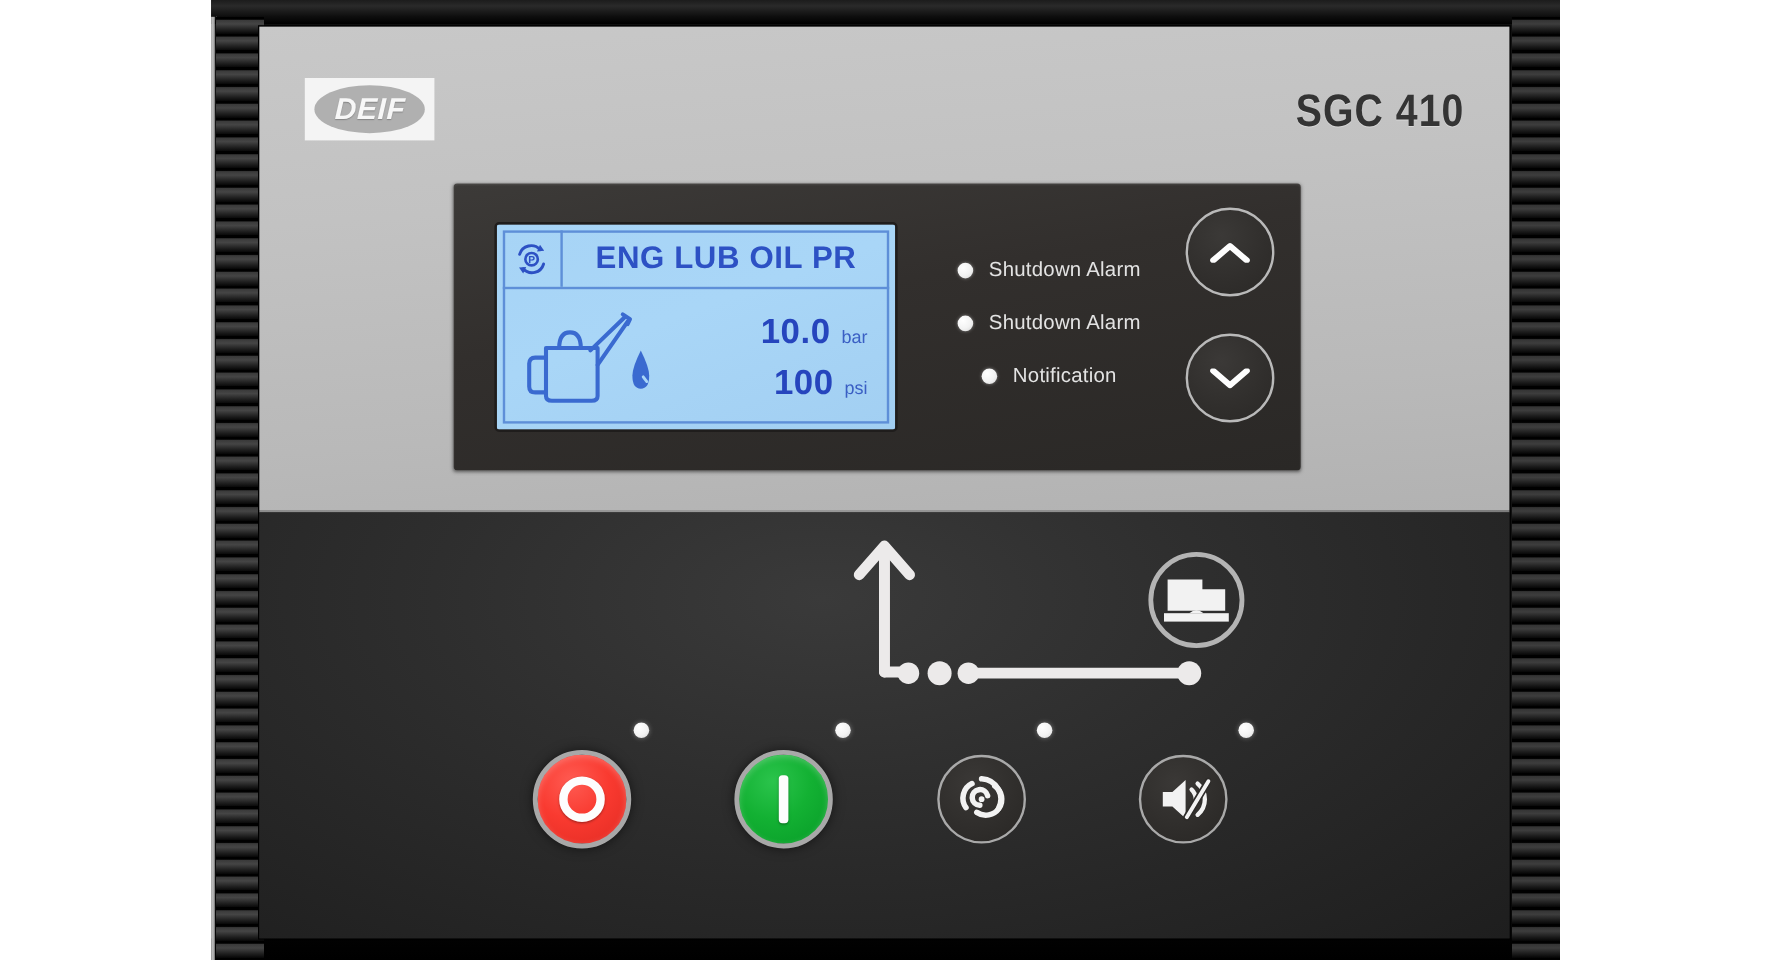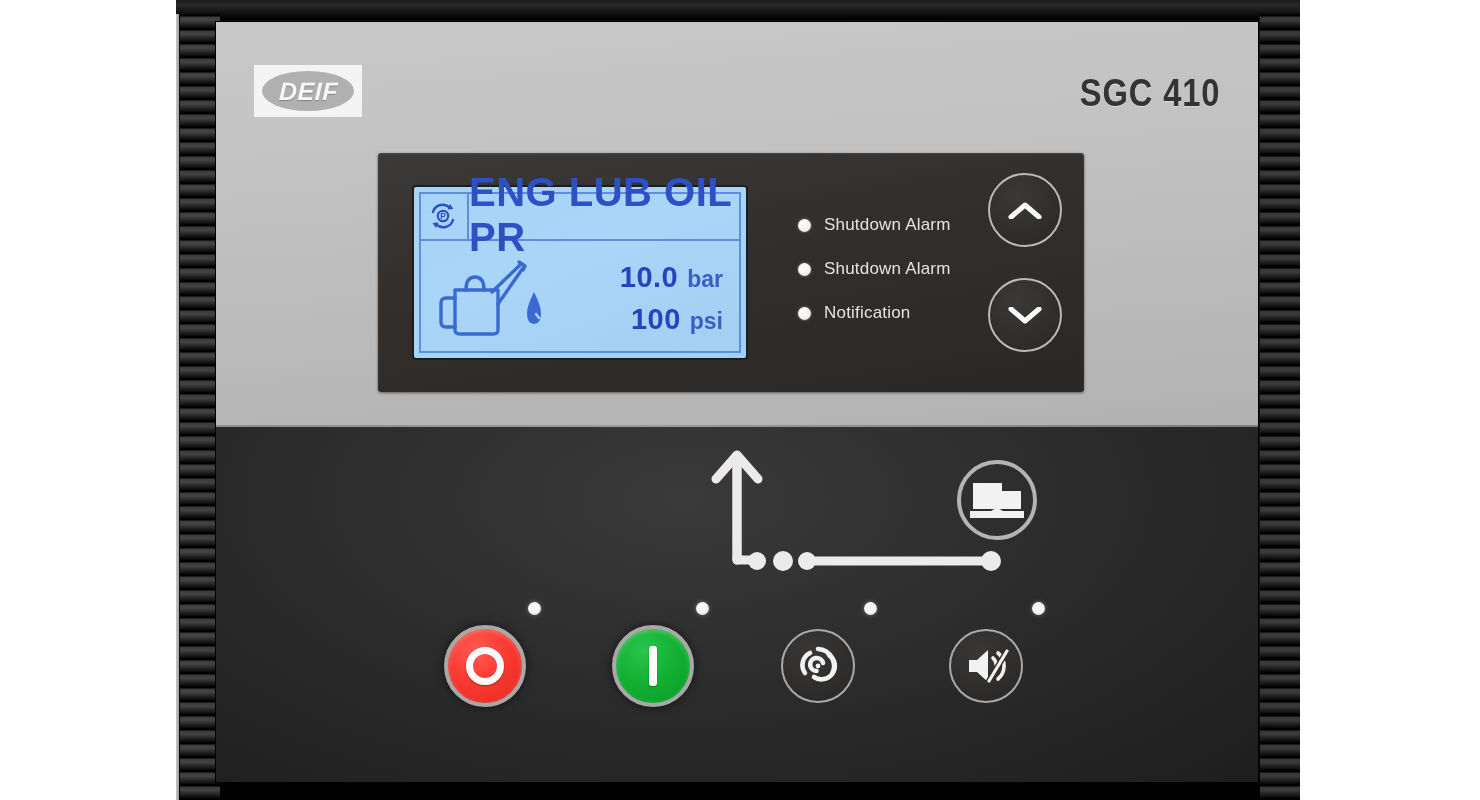--- a/index.html
+++ b/index.html
@@ -142,48 +142,48 @@
   }
   .lcd-header-icon {
     width:50px; flex:0 0 50px;
     border-right:2px solid #5e8fd8;
     display:flex; align-items:center; justify-content:center;
   }
   .lcd-title {
     flex:1;
     display:flex; align-items:center; justify-content:center;
     font-family:"Liberation Sans", sans-serif;
-    font-weight:700; font-size:40px; letter-spacing:.5px;
+    font-weight:700; font-size:26px; letter-spacing:.5px;
     color:#2d51c4;
     padding-bottom:2px;
   }
   .lcd-body {
     position:absolute; left:0; top:51px; right:0; bottom:0;
     display:flex; align-items:center;
   }
   .lcd-pic { width:142px; flex:0 0 142px; display:flex; align-items:center; justify-content:center; padding-left:8px;}
   .lcd-readouts {
     flex:1; display:flex; flex-direction:column;
     justify-content:center; align-items:flex-end;
     padding-right:18px; gap:9px;
   }
   .readout { display:flex; align-items:baseline; gap:9px; }
   .readout .val {
     font-family:"Liberation Sans", sans-serif;
     font-weight:700; font-size:29px; color:#2645bd; letter-spacing:.5px;
   }
   .readout .unit {
     font-family:"Liberation Sans", sans-serif;
-    font-weight:700; font-size:23px; color:#3a5fc4;
+    font-weight:400; font-size:15px; color:#3a5fc4;
   }
 
   
   .alarm-list {
     position:absolute; left:420px; top:62px;
-    display:flex; flex-direction:column; gap:24px;
+    display:flex; flex-direction:column; gap:24px;align-items:center;
   }
   .alarm-row { display:flex; align-items:center; gap:13px; }
   .alarm-led {
     width:13px; height:13px; border-radius:50%;
     background: radial-gradient(circle at 35% 32%, #ffffff 0%, #f2f2f2 55%, #d6d6d6 100%);
     box-shadow: 0 0 3px rgba(255,255,255,.4);
   }
   .alarm-label {
     font-family:"Liberation Sans", sans-serif;
     font-size:17px; color:#e3e3e3; letter-spacing:.2px;

